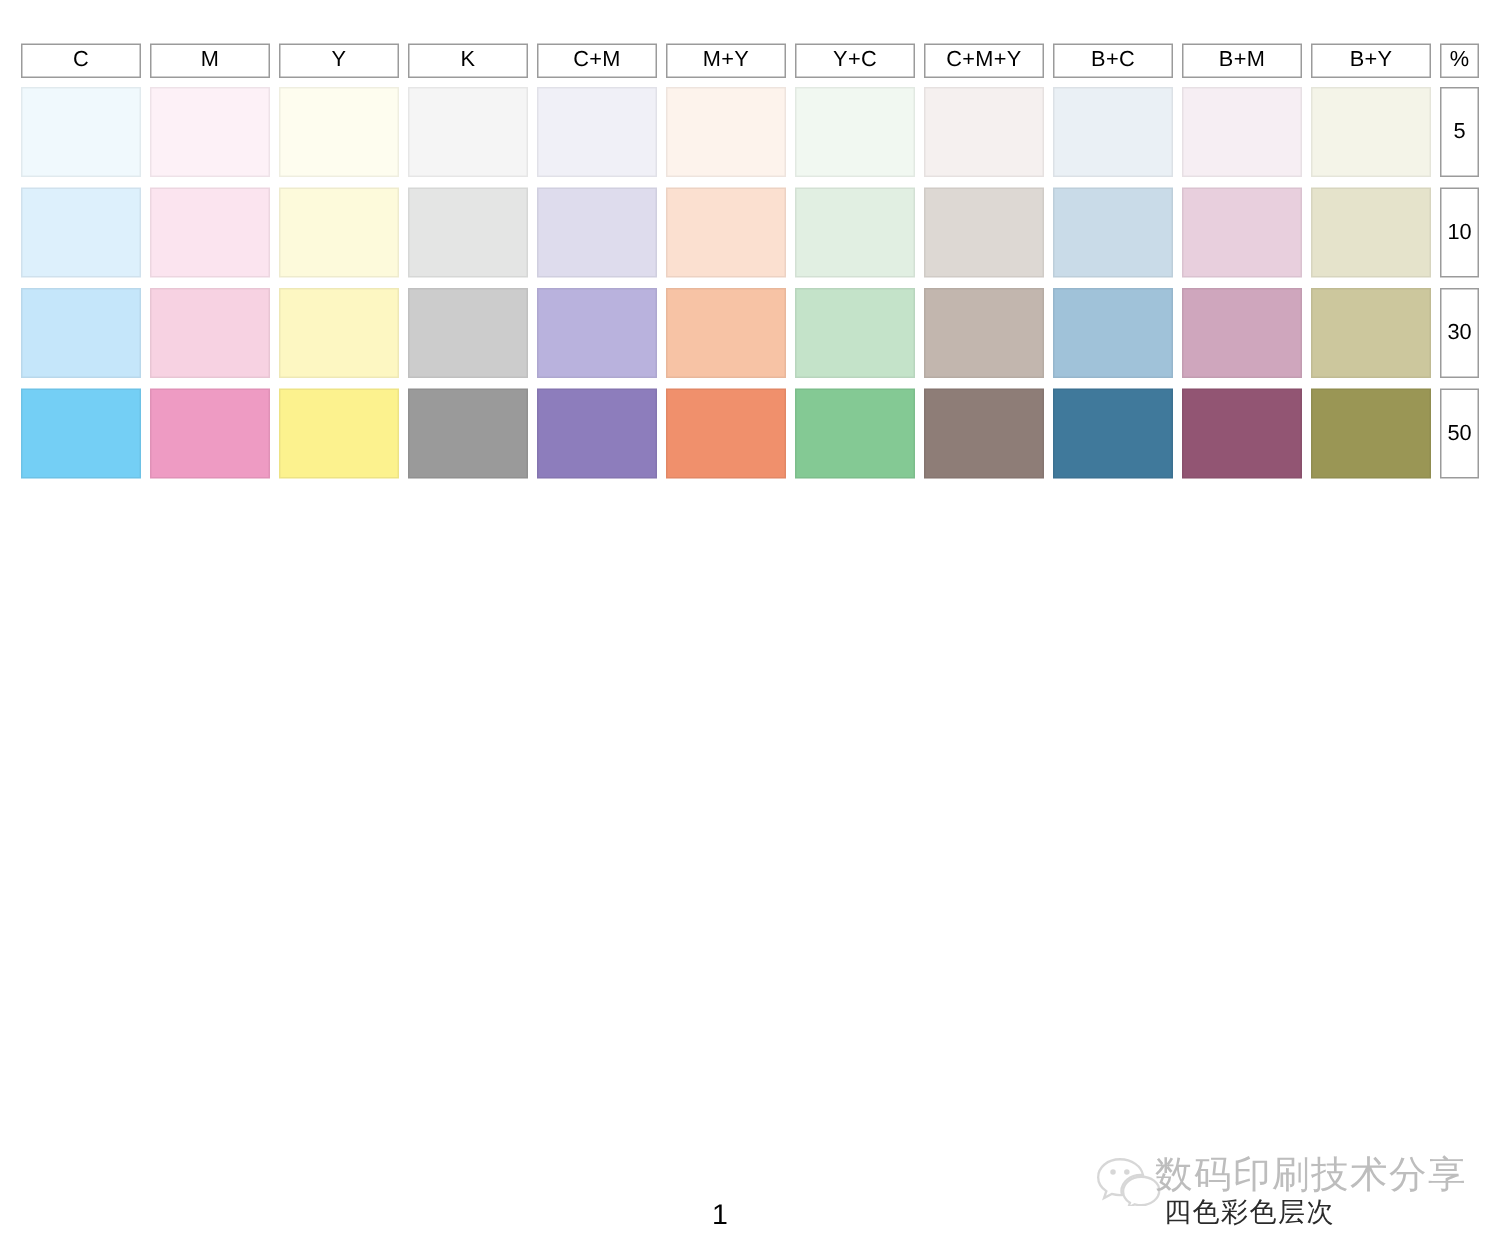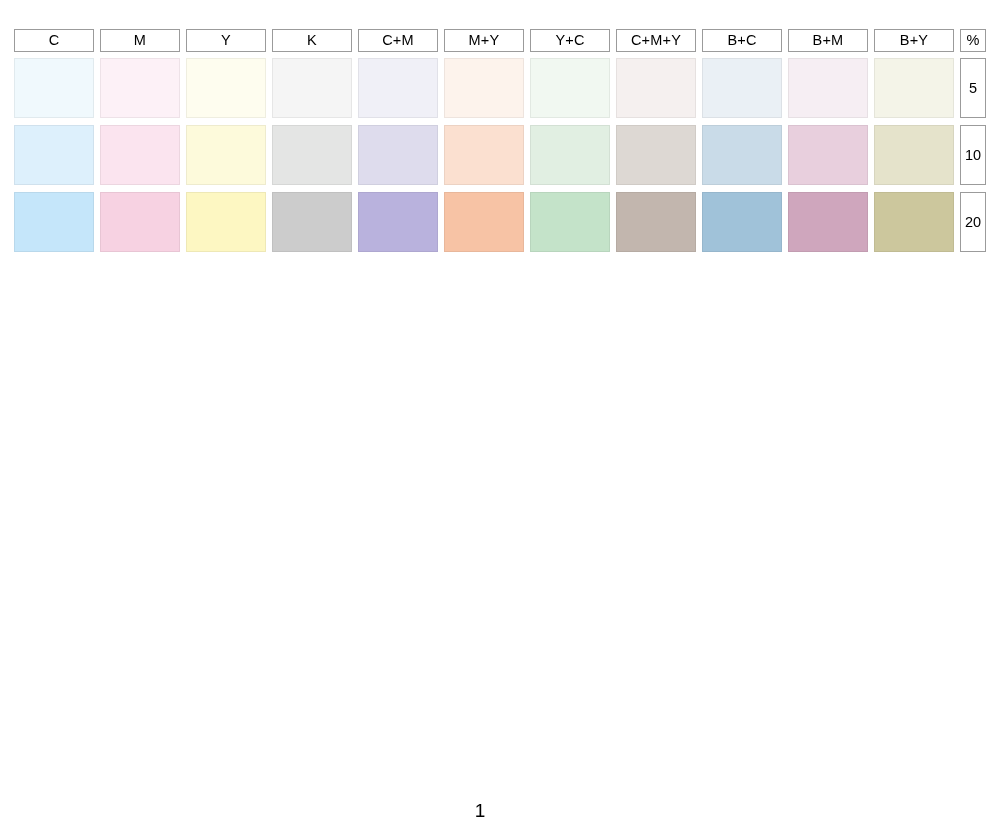--- a/index.html
+++ b/index.html
@@ -183,20 +183,46 @@
         <div class="swatch" style="background: rgb(247, 210, 226);"></div>
         <div class="swatch" style="background: rgb(253, 247, 194);"></div>
         <div class="swatch" style="background: rgb(204, 204, 204);"></div>
         <div class="swatch" style="background: rgb(185, 178, 221);"></div>
         <div class="swatch" style="background: rgb(247, 195, 165);"></div>
         <div class="swatch" style="background: rgb(196, 227, 201);"></div>
         <div class="swatch" style="background: rgb(194, 182, 174);"></div>
         <div class="swatch" style="background: rgb(160, 194, 217);"></div>
         <div class="swatch" style="background: rgb(207, 166, 189);"></div>
         <div class="swatch" style="background: rgb(204, 199, 157);"></div>
-        <div class="pct-cell">20</div>
+        <div class="pct-cell">30</div>
+      </div>
+      <div class="grid-row">
+        <div class="swatch" style="background: rgb(116, 207, 245);"></div>
+        <div class="swatch" style="background: rgb(238, 155, 195);"></div>
+        <div class="swatch" style="background: rgb(252, 242, 142);"></div>
+        <div class="swatch" style="background: rgb(154, 154, 154);"></div>
+        <div class="swatch" style="background: rgb(141, 125, 188);"></div>
+        <div class="swatch" style="background: rgb(240, 144, 108);"></div>
+        <div class="swatch" style="background: rgb(132, 201, 148);"></div>
+        <div class="swatch" style="background: rgb(142, 125, 119);"></div>
+        <div class="swatch" style="background: rgb(64, 121, 155);"></div>
+        <div class="swatch" style="background: rgb(146, 85, 115);"></div>
+        <div class="swatch" style="background: rgb(154, 150, 85);"></div>
+        <div class="pct-cell">50</div>
       </div>
     </div>
 
   <div class="page-number">1</div>
 
+  <div class="watermark">
+    <span class="wm-logo">
+      <svg viewBox="0 0 64 48" width="46" height="34" aria-hidden="true">
+        <path d="M23 4C11.5 4 2.5 11.6 2.5 20.9c0 5.3 3 10 7.7 13.1L8 40.6l7.3-3.9c2.4.7 5 1.1 7.7 1.1.7 0 1.3 0 2-.1-.4-1.2-.6-2.5-.6-3.8 0-8.4 8.2-15.2 18.3-15.2.7 0 1.3 0 2 .1C43.3 10.6 34.2 4 23 4z" fill="none" stroke="#c9c9c9" stroke-width="2.2"></path>
+        <circle cx="16.5" cy="16" r="2.6" fill="#c9c9c9"></circle>
+        <circle cx="29.5" cy="16" r="2.6" fill="#c9c9c9"></circle>
+        <path d="M43 20.5c-9.4 0-17 6.2-17 13.8 0 4.3 2.5 8.2 6.4 10.7l-1.5 4.6 6-3.2c2 .6 4.1.9 6.1.9 9.4 0 17-6.2 17-13.8S52.4 20.5 43 20.5z" fill="none" stroke="#c9c9c9" stroke-width="2.2"></path>
+      </svg>
+    </span>
+    <span class="wm-title">数码印刷技术分享</span>
+    <span class="wm-sub">四色彩色层次</span>
+  </div>
 
 </div>
 
 </body></html>

